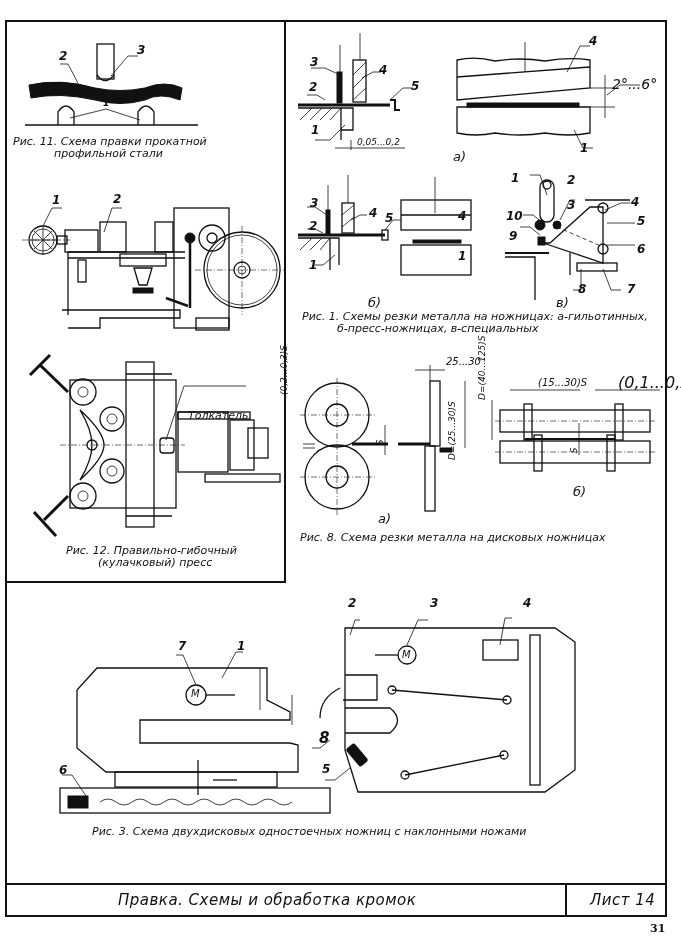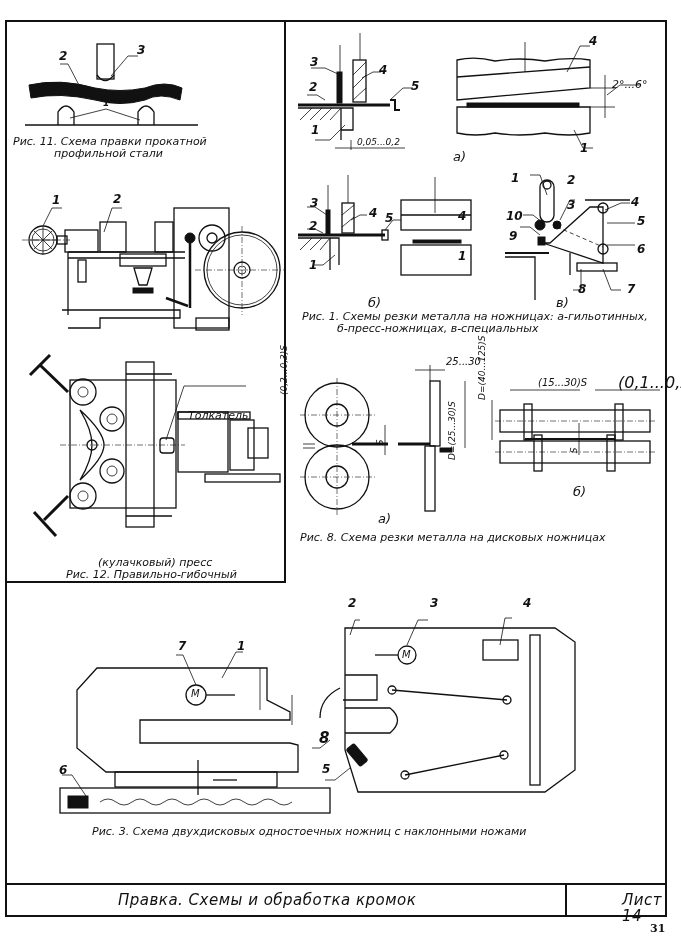--- a/index.html
+++ b/index.html
@@ -24,21 +24,21 @@
 
 <div class="frame"></div>
 
 <div class="vline" style="left:284px;top:20px;width:2px;height:563px;"></div>
 <div class="hline" style="left:5px;top:581px;width:281px;height:2px;"></div>
 
 <div class="hline" style="left:5px;top:883px;width:662px;height:2px;"></div>
 <div class="vline" style="left:565px;top:883px;width:2px;height:34px;"></div>
 
 <div class="title" style="left:118px;top:892px;">Правка. Схемы и обработка кромок</div>
-<div class="title" style="left:590px;top:892px;margin-left:32px;">Лист 14</div>
+<div class="title" style="left:590px;top:892px;">Лист 14</div>
 <div class="abs" style="left:650px;top:922px;font-family:'DejaVu Serif',serif;font-weight:bold;font-size:11px;">31</div>
 
 <svg width="290" height="150" style="left:0;top:0;">
   <path d="M29,85 Q60,78 95,88 Q120,93 145,88 Q165,80 182,88 L180,100 Q160,92 145,100 Q120,107 95,100 Q60,92 31,98 Z" class="f"></path>
   <rect x="97" y="44" width="17" height="35" rx="0" class="k"></rect>
   <path d="M97,75 Q105,86 114,75" class="k"></path>
   <path d="M58,125 L58,112 Q66,100 74,112 L74,125" class="k"></path>
   <path d="M138,125 L138,112 Q146,100 154,112 L154,125" class="k"></path>
   <line x1="25" y1="125" x2="198" y2="125" class="k"></line>
   <polyline points="70,118 106,109 140,120" class="t"></polyline>
@@ -114,21 +114,21 @@
   <line x1="60" y1="105" x2="185" y2="105" class="c"></line>
   <rect x="160" y="98" width="14" height="15" rx="3" class="k"></rect>
   <rect x="178" y="72" width="50" height="60" class="k"></rect>
   <rect x="178" y="72" width="72" height="7" class="k"></rect>
   <rect x="205" y="134" width="75" height="8" class="k"></rect>
   <rect x="230" y="80" width="24" height="50" class="k"></rect>
   <rect x="248" y="88" width="20" height="30" class="k"></rect>
   <polyline points="166,100 184,46 246,46" class="t"></polyline>
 </svg>
 <div class="cap" style="left:188px;top:375px;margin-top:35px;">Толкатель</div>
-<div class="cap" style="left:66px;top:545px;margin-top:24px;">Рис. 12. Правильно-гибочный</div>
+<div class="cap" style="left:66px;top:545px;">Рис. 12. Правильно-гибочный</div>
 <div class="cap" style="left:98px;top:557px;">(кулачковый) пресс</div>
 
 <svg width="396" height="170" style="left:285px;top:0;">
   <line x1="13" y1="105" x2="105" y2="105" class="k" style="stroke-width:3"></line>
   <path d="M13,108 L56,108 L56,140 M56,108 L68,108 L68,130 L56,130" class="k"></path>
   <g class="t">
       <line x1="15" y1="120" x2="27" y2="108"></line>
       <line x1="25" y1="120" x2="37" y2="108"></line>
       <line x1="35" y1="120" x2="47" y2="108"></line>
       <line x1="45" y1="120" x2="56" y2="108"></line>
@@ -164,21 +164,21 @@
   <polyline points="289,130 298,148 308,148" class="t"></polyline>
 </svg>
 <div class="lbl" style="left:310px;top:56px;">3</div>
 <div class="lbl" style="left:309px;top:81px;">2</div>
 <div class="lbl" style="left:379px;top:64px;">4</div>
 <div class="lbl" style="left:411px;top:80px;">5</div>
 <div class="lbl" style="left:311px;top:124px;">1</div>
 <div class="dim" style="left:357px;top:138px;">0,05...0,2</div>
 <div class="lbl" style="left:589px;top:35px;">4</div>
 <div class="lbl" style="left:580px;top:142px;">1</div>
-<div class="dim" style="left:612px;top:80px;font-size:11px;">2°...6°</div>
+<div class="dim" style="left:612px;top:80px;font-size:14px;">2°...6°</div>
 <div class="sub" style="left:453px;top:150px;">а)</div>
 
 <svg width="396" height="150" style="left:285px;top:165px;">
   <line x1="13" y1="70" x2="100" y2="70" class="k" style="stroke-width:3"></line>
   <rect x="97" y="65" width="6" height="10" class="k"></rect>
   <rect x="41" y="45" width="4" height="25" class="f"></rect>
   <rect x="57" y="38" width="12" height="30" class="k"></rect>
   <g class="t">
       <line x1="57" y1="50" x2="69" y2="40"></line>
       <line x1="57" y1="62" x2="69" y2="52"></line>

